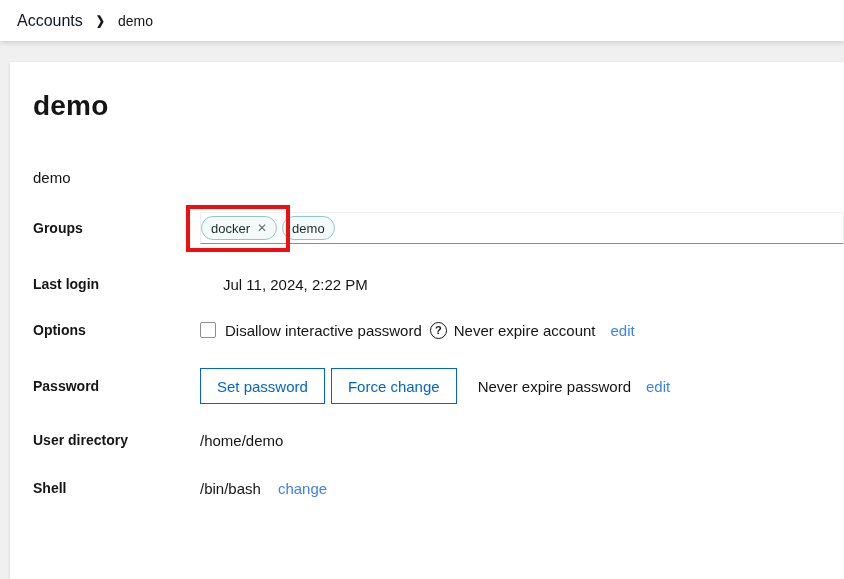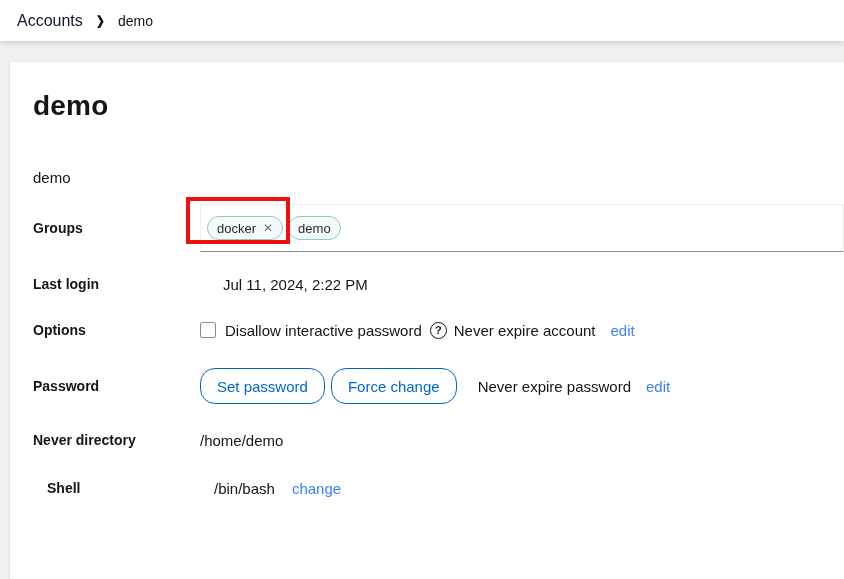--- a/index.html
+++ b/index.html
@@ -74,46 +74,46 @@
     align-items: center;
   }
 
   .row-fullname { height: 36px; }
   .row-username { height: 20px; margin-top: 28px; }
   .row-groups   { height: 36px; margin-top: 23px; }
   .row-lastlogin{ height: 20px; margin-top: 28px; gap: 23px; }
   .row-options  { height: 20px; margin-top: 26px; }
   .row-password { height: 36px; margin-top: 28px; }
   .row-homedir  { height: 20px; margin-top: 26px; }
-  .row-shell    { height: 20px; margin-top: 28px; margin-left: 14px; }
+  .row-shell    { height: 20px; margin-top: 28px; }
 
   
   .text-input {
     width: 100%;
     height: 36px;
     border: 1px solid #f0f0f0;
     border-bottom: 1px solid #8a8d90;
     background: #ffffff;
     font-family: "Liberation Sans", sans-serif;
     font-size: 15px;
     padding: 0 8px;
     outline: none;
   }
 
   
   .chip-field {
     position: relative;
     width: 100%;
-    height: 48px;
+    height: 32px;
     border: 1px solid #f0f0f0;
     border-bottom: 1px solid #8a8d90;
     background: #ffffff;
     display: flex;
     align-items: center;
-    padding-left: 6px;
+    padding-left: 0;
     gap: 5px;
   }
   .chip {
     display: inline-flex;
     align-items: center;
     height: 24px;
     padding: 0 9px;
     border: 1px solid #8ec9c9;
     background: #f4fafa;
     border-radius: 12px;
@@ -166,21 +166,21 @@
     cursor: pointer;
   }
   .edit-link { margin-left: 15px; }
 
   
   .btn-outline {
     height: 36px;
     padding: 0 16px;
     background: #ffffff;
     border: 1px solid #0066cc;
-    border-radius: 15px;
+    border-radius: 0;
     color: #0066cc;
     font-family: "Liberation Sans", sans-serif;
     font-size: 15px;
     cursor: pointer;
   }
   .btn-outline + .btn-outline { margin-left: 6px; }
   .pw-expire-text { margin-left: 21px; }
   .shell-change { margin-left: 17px; }
 </style>
 </head>
@@ -239,21 +239,21 @@
       <span class="lbl">Password</span>
       <span class="val">
         <button class="btn-outline">Set password</button>
         <button class="btn-outline">Force change</button>
         <span class="pw-expire-text">Never expire password</span>
         <a class="link edit-link">edit</a>
       </span>
     </div>
 
     <div class="row row-homedir">
-      <span class="lbl">Never directory</span>
+      <span class="lbl">User directory</span>
       <span class="val">/home/demo</span>
     </div>
 
     <div class="row row-shell">
       <span class="lbl">Shell</span>
       <span class="val">
         <span>/bin/bash</span>
         <a class="link shell-change">change</a>
       </span>
     </div>

